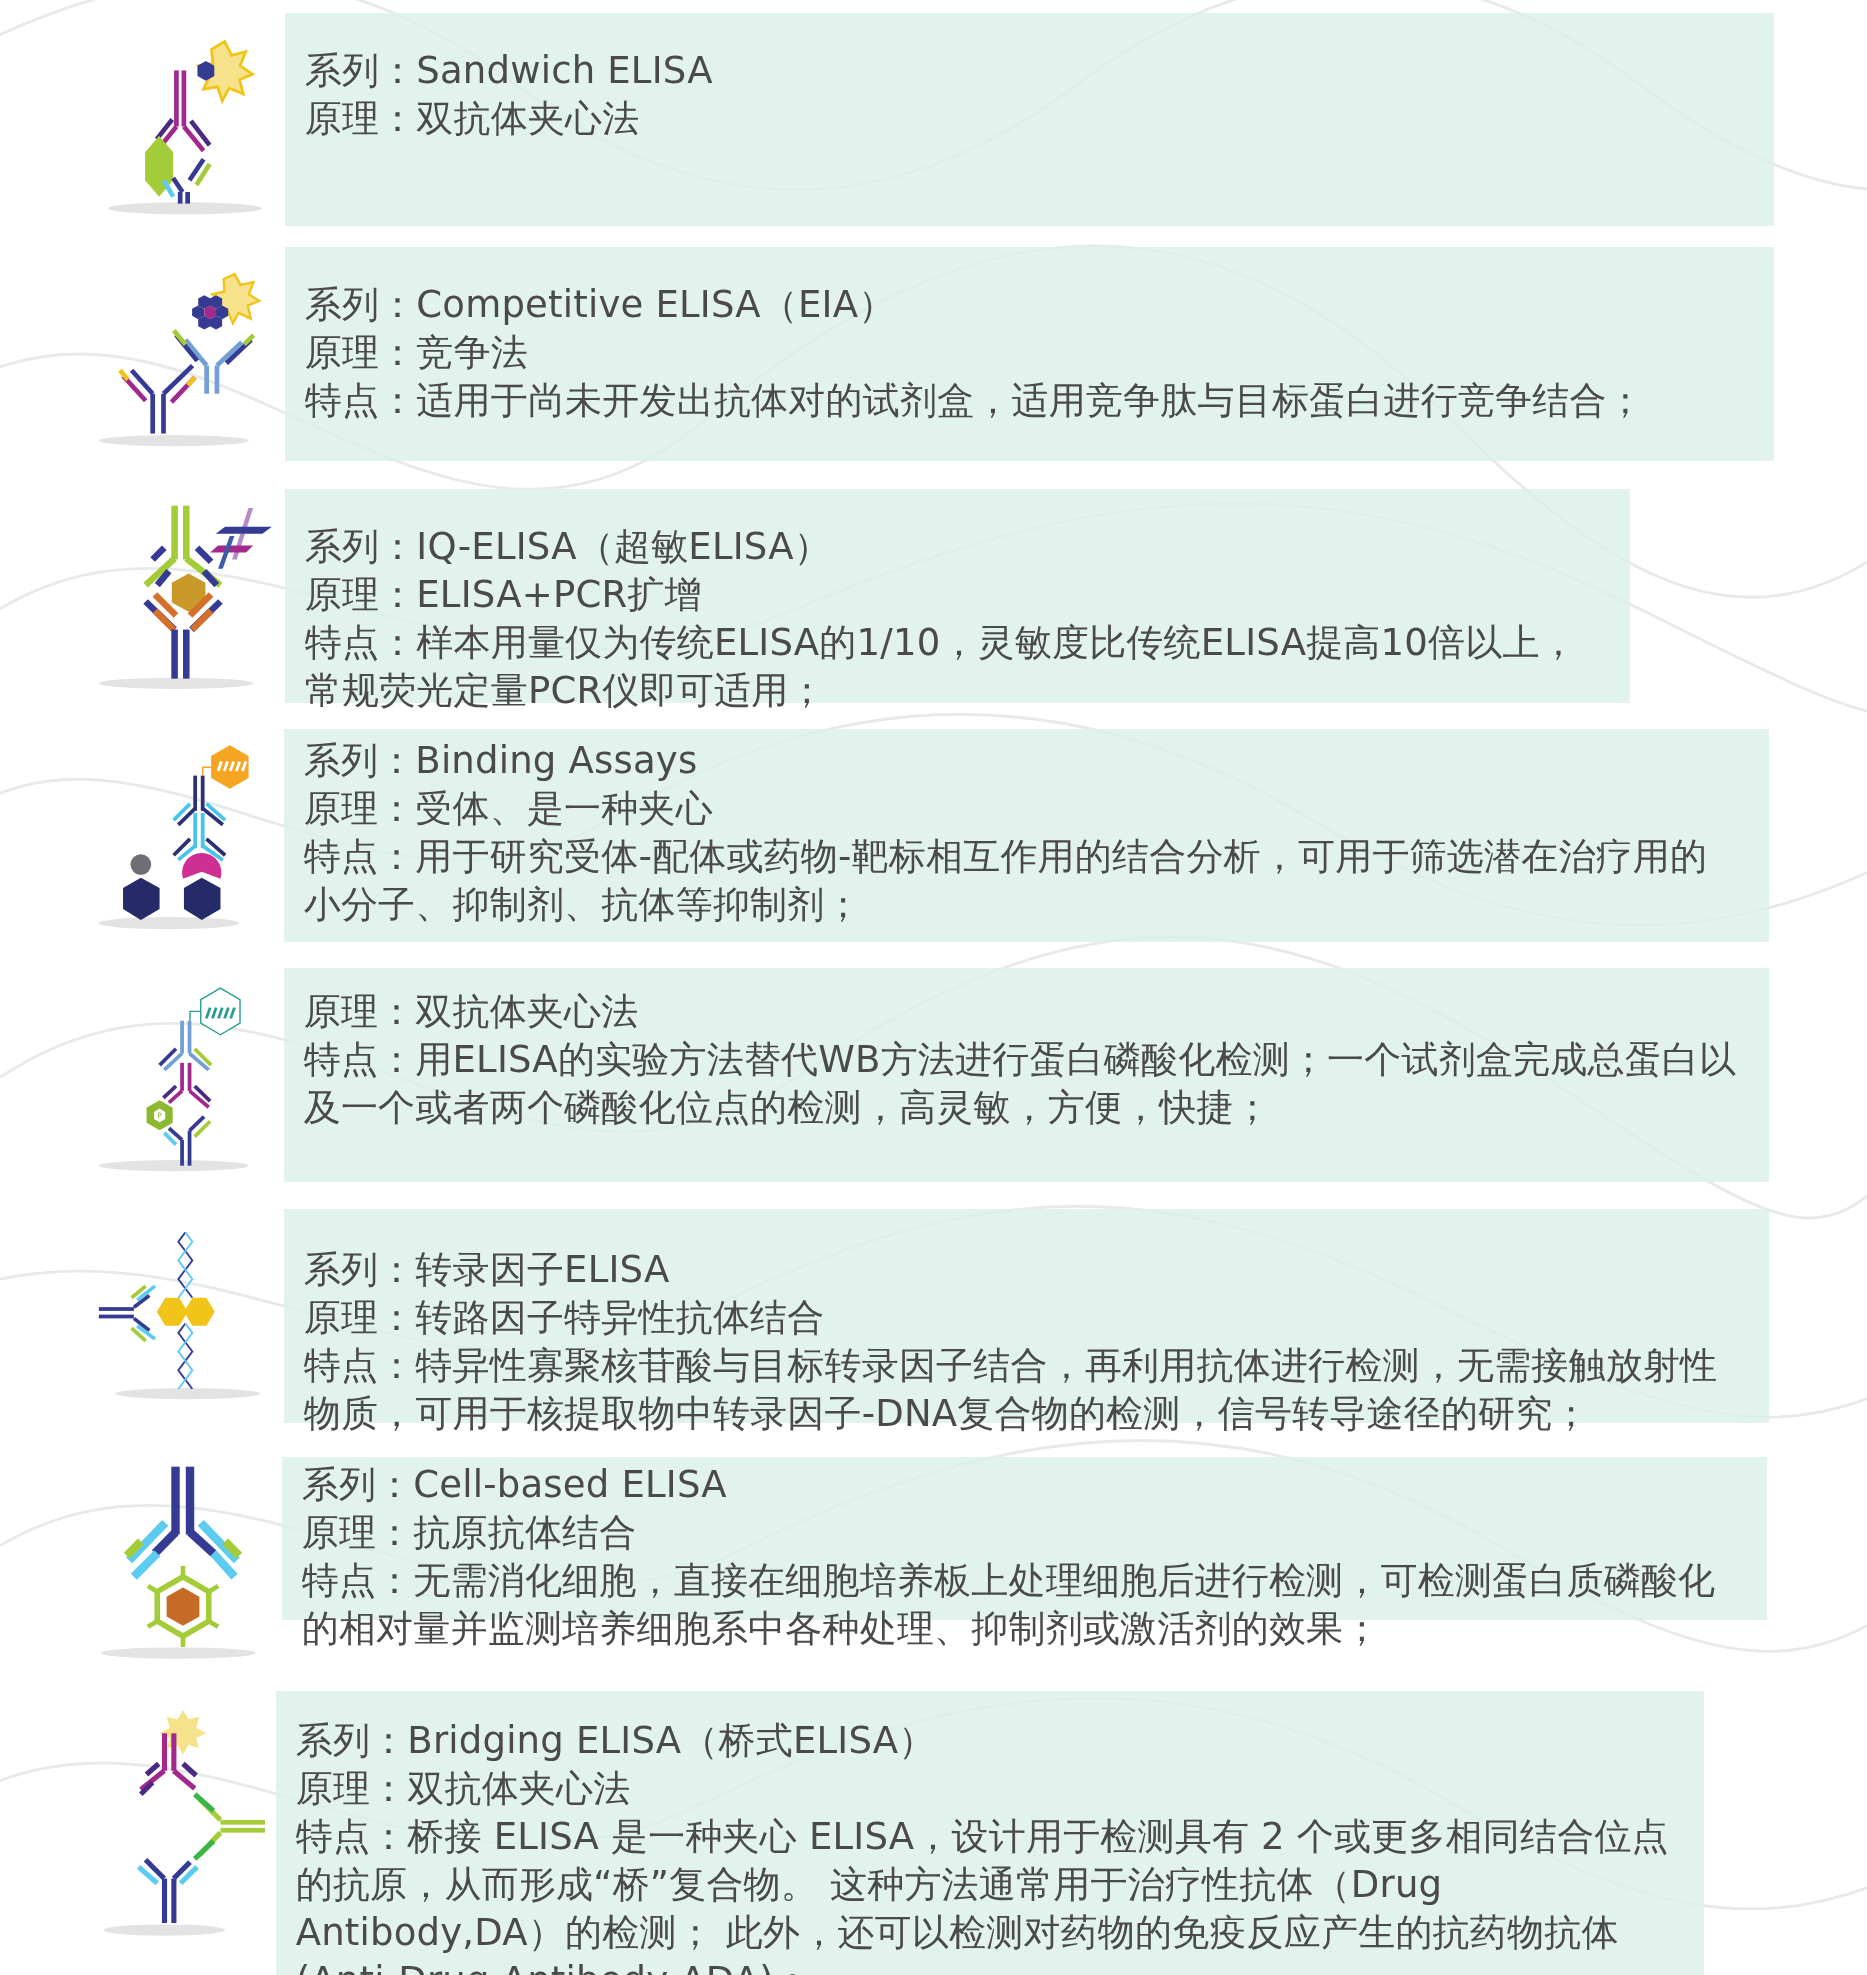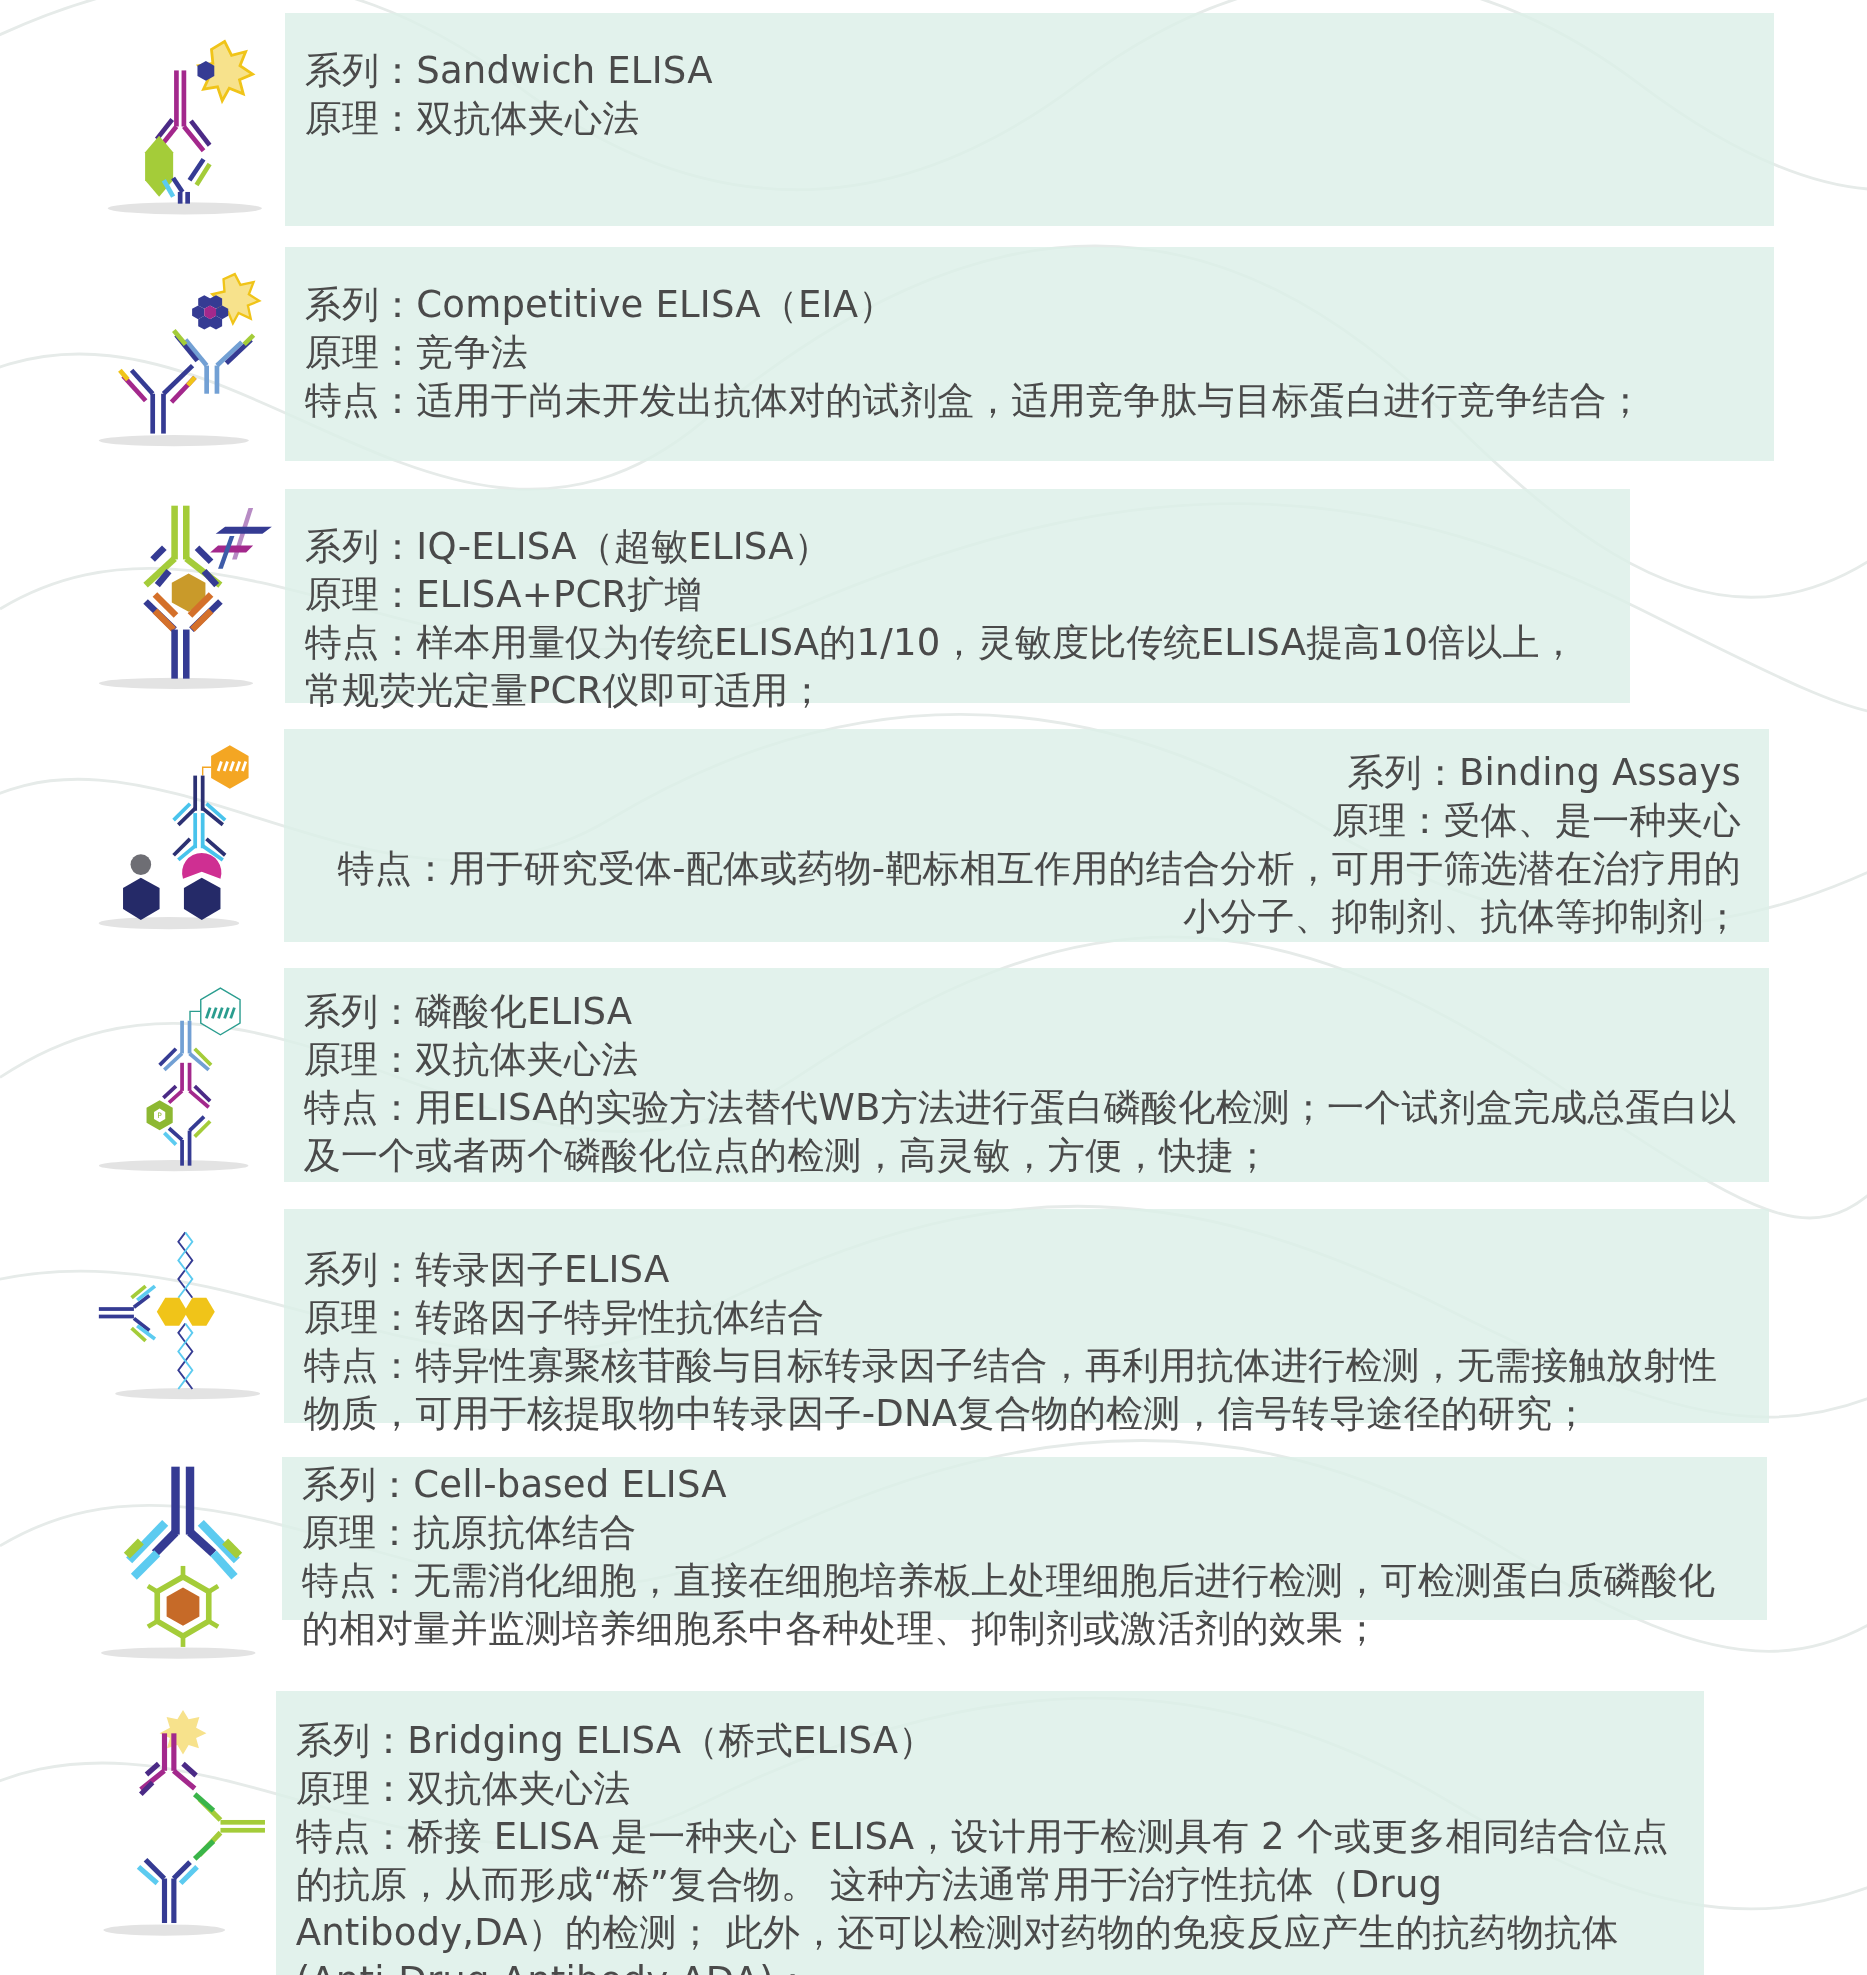--- a/index.html
+++ b/index.html
@@ -170,21 +170,21 @@
     <line x1="240" y1="215" x2="280" y2="250" stroke="#2c3173" stroke-width="8"></line>
 
     <path d="M190 300 A42 42 0 1 1 270 300 L230 285 Z" fill="#cf2f92"></path>
 
     <circle cx="100" cy="270" r="22" fill="#6e6e74"></circle>
 
     <polygon points="100,298 140,320 140,365 100,388 62,365 62,320" fill="#252a68"></polygon>
     <polygon points="230,298 270,320 270,365 230,388 192,365 192,320" fill="#252a68"></polygon>
   </svg>
 </div>
-<div class="card" style="left:284px; top:729px; width:1485px; height:213px; padding-top:20px;text-align:right;">
+<div class="card" style="left:284px; top:729px; width:1485px; height:213px; padding-top:8px;">
   <span class="line"><span>系列：</span><span>Binding Assays</span></span>
   <span class="line"><span>原理：</span><span>受体、是一种夹心</span></span>
   <span class="line"><span>特点：</span><span>用于研究受体-配体或药物-靶标相互作用的结合分析，可用于筛选潜在治疗用的小分子、抑制剂、抗体等抑制剂；</span></span>
 </div>
 
 <div class="icon" style="left:94px; top:974px;">
   <svg width="178" height="201" viewBox="0 0 380 430">
     <ellipse cx="170" cy="410" rx="160" ry="12" fill="#e3e3e3"></ellipse>
 
     <polygon points="270,30 312,55 312,105 270,130 228,105 228,55" fill="#ffffff" stroke="#2a9d8f" stroke-width="3"></polygon>
@@ -217,21 +217,20 @@
 
     <line x1="160" y1="330" x2="188" y2="355" stroke="#353b93" stroke-width="8"></line>
     <line x1="235" y1="305" x2="204" y2="335" stroke="#353b93" stroke-width="8"></line>
     <line x1="150" y1="340" x2="175" y2="365" stroke="#5ccbf0" stroke-width="8"></line>
     <line x1="248" y1="315" x2="215" y2="348" stroke="#a4cc39" stroke-width="8"></line>
     <rect x="184" y="355" width="8" height="55" fill="#353b93"></rect>
     <rect x="200" y="335" width="8" height="75" fill="#353b93"></rect>
   </svg>
 </div>
 <div class="card" style="left:284px; top:968px; width:1485px; height:214px; padding-top:19.7px;">
-  <span class="line"><span>系列：</span><span>磷酸化ELISA</span></span>
   <span class="line"><span>原理：</span><span>双抗体夹心法</span></span>
   <span class="line"><span>特点：</span><span>用ELISA的实验方法替代WB方法进行蛋白磷酸化检测；一个试剂盒完成总蛋白以及一个或者两个磷酸化位点的检测，高灵敏，方便，快捷；</span></span>
 </div>
 
 <div class="icon" style="left:94px; top:1223px;">
   <svg width="178" height="187" viewBox="0 0 380 400">
     <ellipse cx="200" cy="365" rx="155" ry="12" fill="#e3e3e3"></ellipse>
 
     <g fill="none" stroke-width="4">
       <path d="M195 20 L180 40 L195 60 L210 80 L195 100 L180 120 L195 140 L210 160" stroke="#353b93"></path>

